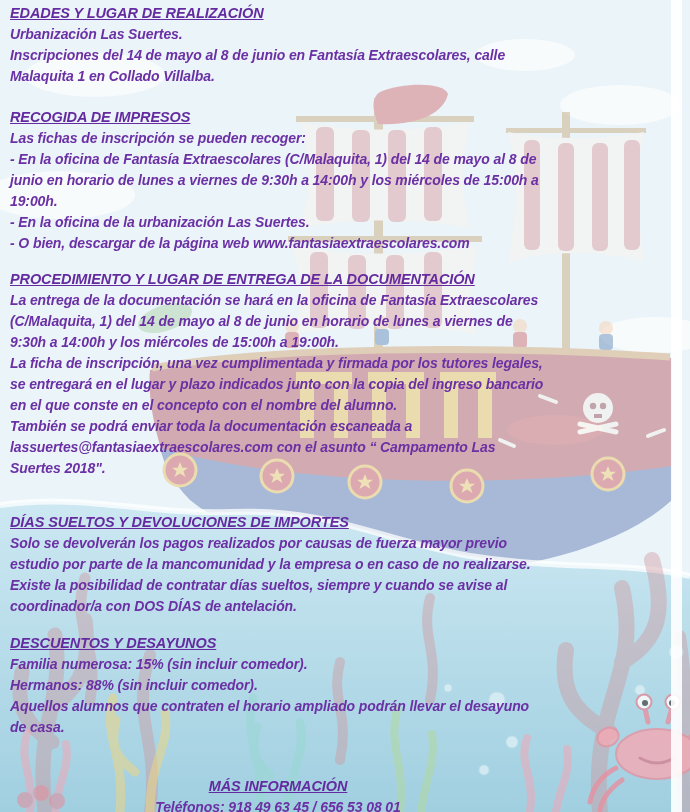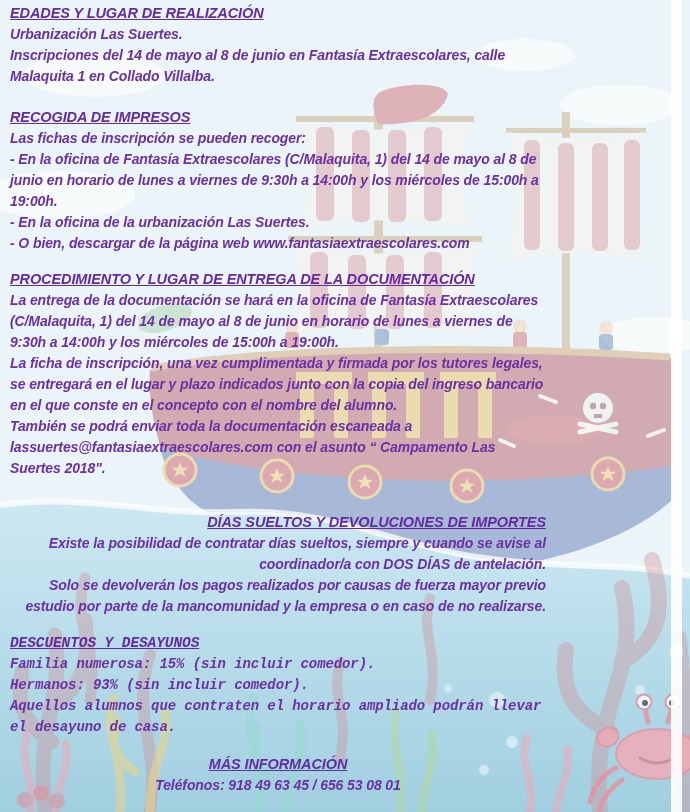--- a/index.html
+++ b/index.html
@@ -14,22 +14,22 @@
     box-sizing:border-box;padding:3px 6px 0 10px;
     color:#6b30a4;
     font-weight:700;font-style:italic;
     font-size:14px;line-height:21px;
     letter-spacing:-0.1px;
   }
   .sec{margin:0 0 15px 0;}
   .sec:nth-of-type(1){margin-bottom:20px;}
   .sec:nth-of-type(2){margin-bottom:15px;}
   .sec:nth-of-type(3){margin-bottom:33px;}
-  .sec:nth-of-type(4){margin-bottom:16px;text-align:right;}
-  .sec:nth-of-type(5){margin-bottom:16px;font-family:Liberation Mono, monospace;}
+  .sec:nth-of-type(4){margin-bottom:16px;}
+  .sec:nth-of-type(5){margin-bottom:38px;}
   .sec:nth-of-type(6){margin-bottom:14px;text-align:center;}
   .sec:nth-of-type(7){margin-bottom:0;}
   .hd{
     margin:0;font-size:14.5px;line-height:21px;
     font-weight:700;font-style:italic;
     text-decoration:underline;
     color:#642ba0;
   }
   .sec p{margin:0;}
   .indent{padding-left:6px;}
@@ -262,28 +262,28 @@
 
   <section class="sec">
     <h2 class="hd">PROCEDIMIENTO Y LUGAR DE ENTREGA DE LA DOCUMENTACIÓN</h2>
     <p>La entrega de la documentación se hará en la oficina de Fantasía Extraescolares (C/Malaquita, 1) del 14 de mayo al 8 de junio en horario de lunes a viernes de 9:30h a 14:00h y los miércoles de 15:00h a 19:00h.</p>
     <p>La ficha de inscripción, una vez cumplimentada y firmada por los tutores legales, se entregará en el lugar y plazo indicados junto con la copia del ingreso bancario en el que conste en el concepto con el nombre del alumno.</p>
     <p>También se podrá enviar toda la documentación escaneada a lassuertes@fantasiaextraescolares.com con el asunto “ Campamento Las Suertes 2018".</p>
   </section>
 
   <section class="sec">
     <h2 class="hd">DÍAS SUELTOS Y DEVOLUCIONES DE IMPORTES</h2>
+    <p>Solo se devolverán los pagos realizados por causas de fuerza mayor previo estudio por parte de la mancomunidad y la empresa o en caso de no realizarse.</p>
     <p>Existe la posibilidad de contratar días sueltos, siempre y cuando se avise al coordinador/a con DOS DÍAS de antelación.</p>
-    <p>Solo se devolverán los pagos realizados por causas de fuerza mayor previo estudio por parte de la mancomunidad y la empresa o en caso de no realizarse.</p>
   </section>
 
   <section class="sec">
     <h2 class="hd">DESCUENTOS Y DESAYUNOS</h2>
     <p>Familia numerosa: 15% (sin incluir comedor).</p>
-    <p>Hermanos: 93% (sin incluir comedor).</p>
+    <p>Hermanos: 88% (sin incluir comedor).</p>
     <p>Aquellos alumnos que contraten el horario ampliado podrán llevar el desayuno de casa.</p>
   </section>
 
   <section class="sec">
     <h2 class="hd">MÁS INFORMACIÓN</h2>
     <p>Teléfonos: 918 49 63 45 / 656 53 08 01</p>
   </section>
 
   <section class="sec">
     <h2 class="hd">ORGANIZA</h2>

